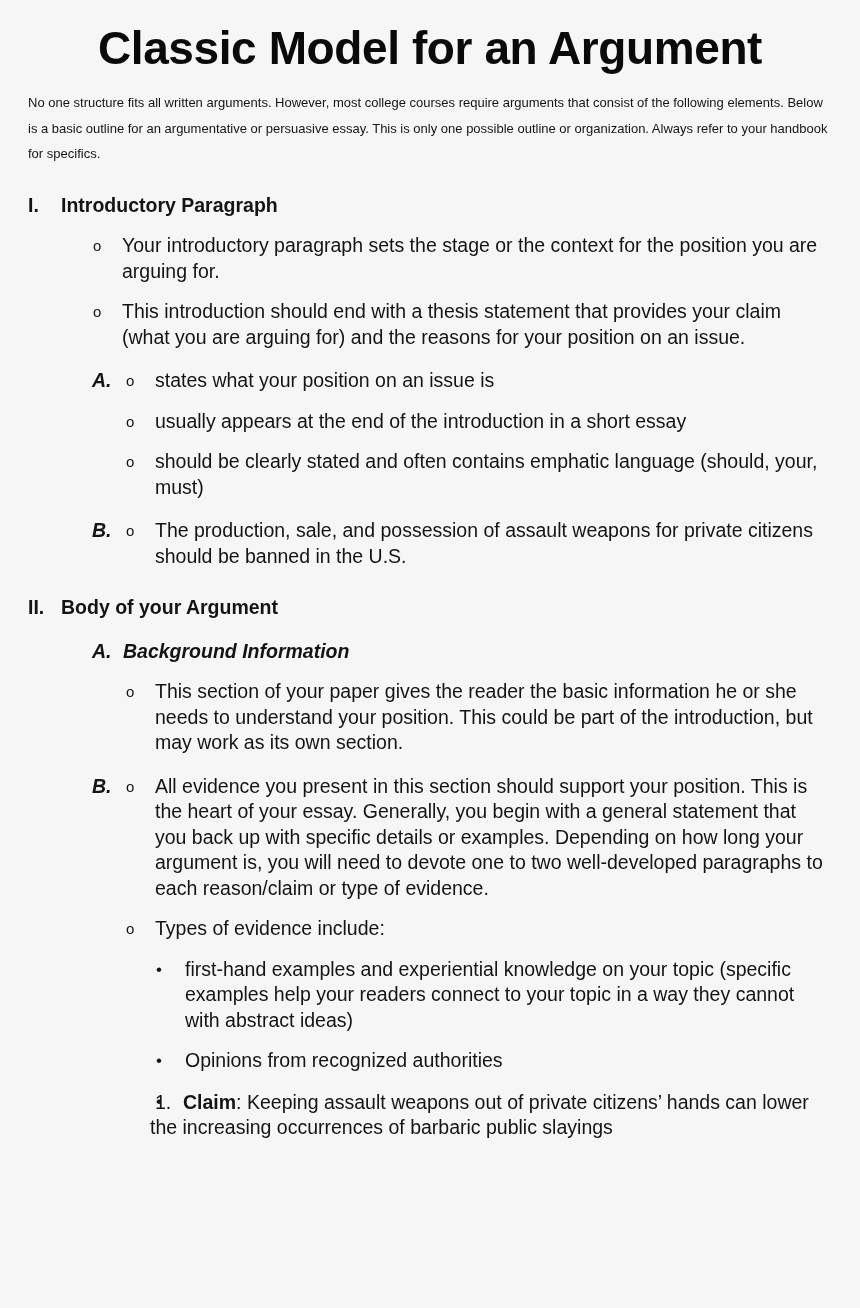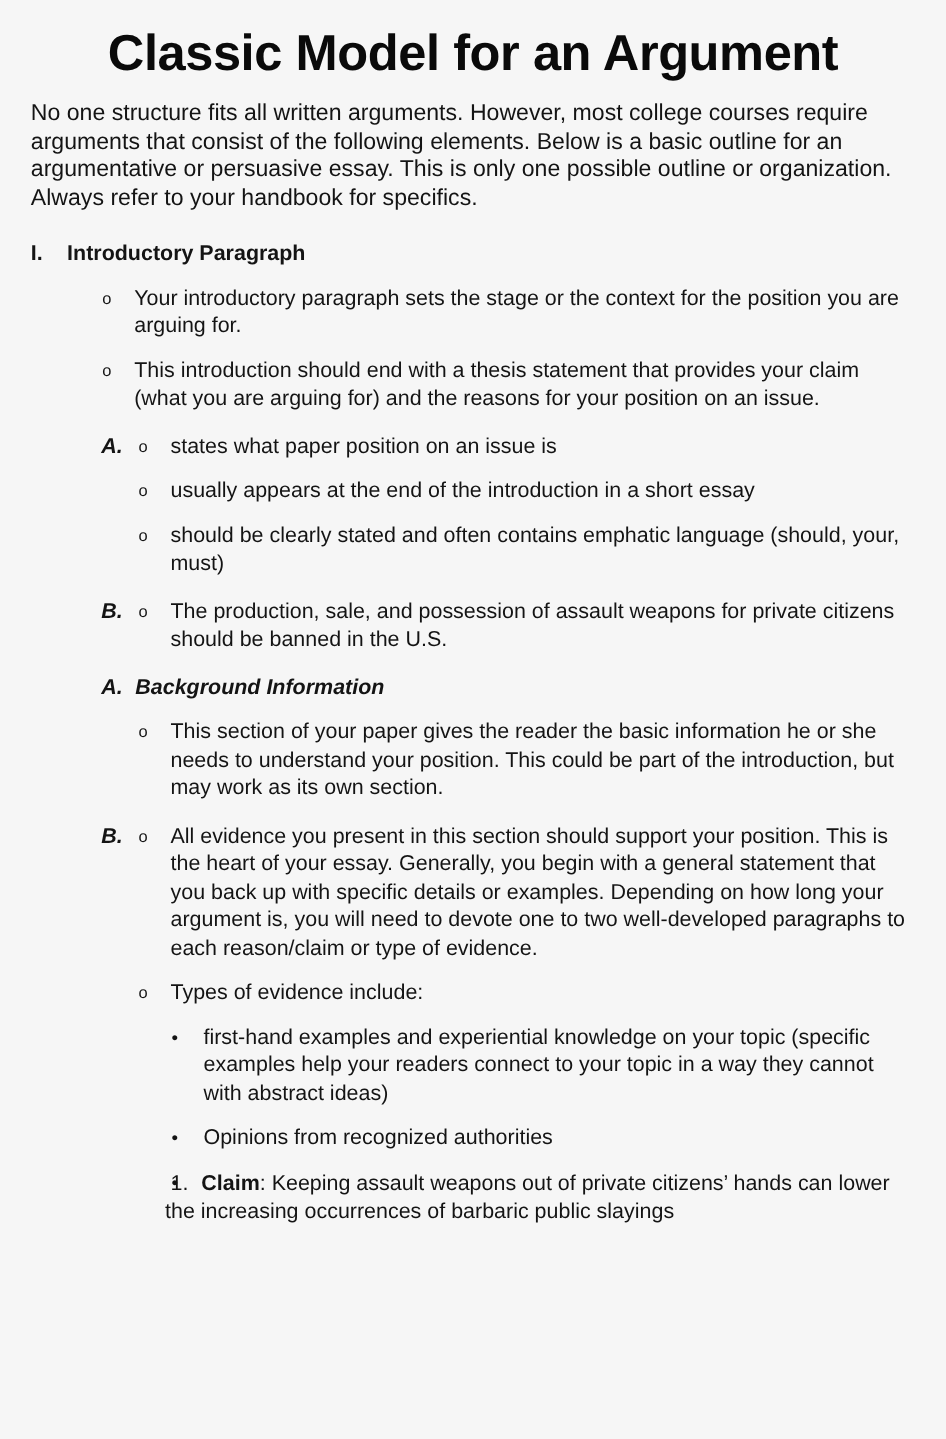--- a/index.html
+++ b/index.html
@@ -35,21 +35,21 @@
     font-weight: bold;
     font-stretch: condensed;
     letter-spacing: -0.4px;
     color: #0a0a0a;
   }
 
   
   .intro {
     margin: 14px 0 0 0;
     padding: 0 28px 0 28px;
-    font-size: 21px;
+    font-size: 13px;
     line-height: 25.5px;
     font-stretch: condensed;
     color: #141414;
     white-space: pre-line;
   }
 
   
   .outline {
     margin: 0;
     padding: 0;
@@ -150,21 +150,21 @@
       <span class="marker">o</span>
       <span class="body-text">This introduction should end with a thesis statement that provides your claim (what you are arguing for) and the reasons for your position on an issue.</span>
     </div>
 
     <div class="row lvl-alpha">
       <span class="marker">A.</span>
     </div>
 
     <div class="row lvl-o2 rt">
       <span class="marker">o</span>
-      <span class="body-text">states what paper position on an issue is</span>
+      <span class="body-text">states what your position on an issue is</span>
     </div>
 
     <div class="row lvl-o2 rt">
       <span class="marker">o</span>
       <span class="body-text">usually appears at the end of the introduction in a short essay</span>
     </div>
 
     <div class="row lvl-o2 rt">
       <span class="marker">o</span>
       <span class="body-text">should be clearly stated and often contains emphatic language (should, your, must)</span>
@@ -172,20 +172,24 @@
 
     <div class="row lvl-alpha">
       <span class="marker">B.</span>
     </div>
 
     <div class="row lvl-o2 rt">
       <span class="marker">o</span>
       <span class="body-text">The production, sale, and possession of assault weapons for private citizens should be banned in the U.S.</span>
     </div>
 
+    <div class="row lvl-roman">
+      <span class="marker">II.</span>
+      <span class="body-text">Body of your Argument</span>
+    </div>
 
     <div class="row lvl-alpha">
       <span class="marker">A.</span>
       <span class="body-text">Background Information</span>
     </div>
 
     <div class="row lvl-o2 rt">
       <span class="marker">o</span>
       <span class="body-text">This section of your paper gives the reader the basic information he or she needs to understand your position.  This could be part of the introduction, but may work as its own section.</span>
     </div>

